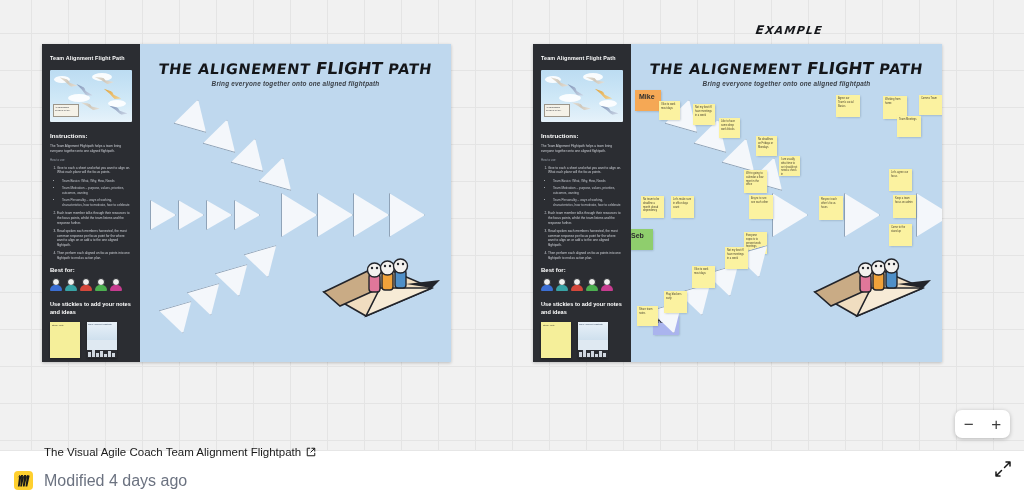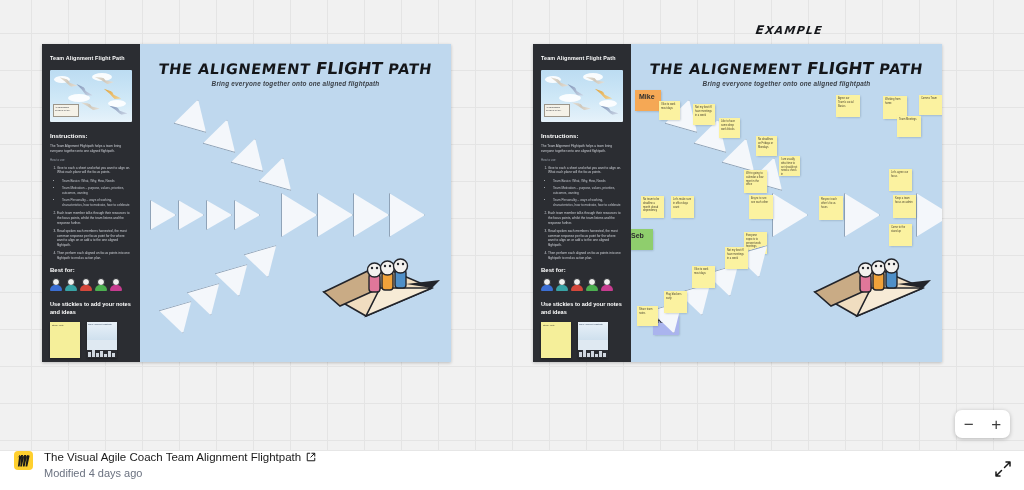--- a/index.html
+++ b/index.html
@@ -119,28 +119,28 @@
     position: absolute; right: 14px; bottom: 12px; width: 55px; height: 28px;
     background: #fff; border-radius: 7px; box-shadow: 0 1px 4px rgba(0,0,0,.25);
     display: flex; align-items: center; justify-content: space-around; cursor: pointer;
   }
   .zoom-ctl span { font-size: 17px; color: #3b3b3b; line-height: 1; user-select: none; }
 
   
   .bottom {
     position: absolute; left: 0; top: 450px; width: 1024px; height: 40px;
     background: #fff; border-top: 1px solid #e6e6e6;
-    display: flex; align-items: flex-start; padding: 0 14px;
+    display: flex; align-items: flex-end; padding: 0 14px;
   }
   .logo { width: 19px; height: 19px; border-radius: 4px; background: #ffd02f;
           display: flex; align-items: center; justify-content: center; flex: 0 0 19px; }
   .logo svg { display: block; }
   .b-text { margin-left: 11px; }
   .b-name { font-size: 11.5px; color: #1a1a1a; display: flex; align-items: center; gap: 5px; }
-  .b-mod  { font-size: 11px; color: #6b7280; margin-top: 4px; }
+  .b-mod  { font-size: 16px; color: #6b7280; margin-top: 14px; }
   .ext-icon { display: inline-block; width: 10px; height: 10px; }
   .expand { position: absolute; right: 12px; top: 460px; width: 18px; height: 18px; cursor: pointer; }
 </style>
 </head>
 <body>
 
 <div id="app">
 
   <div class="canvas">
 

